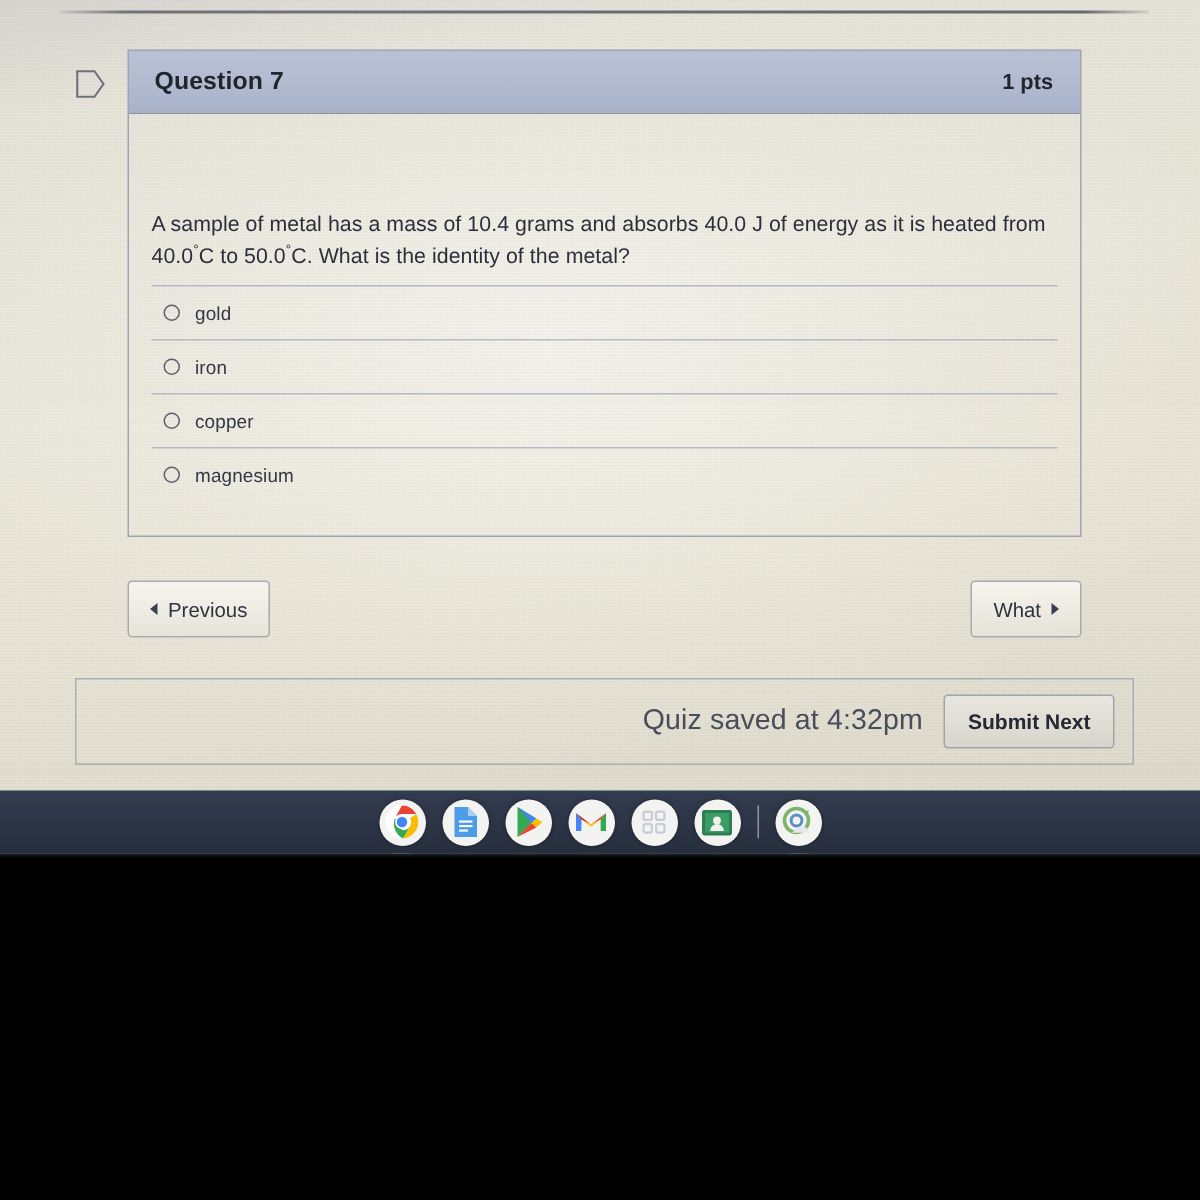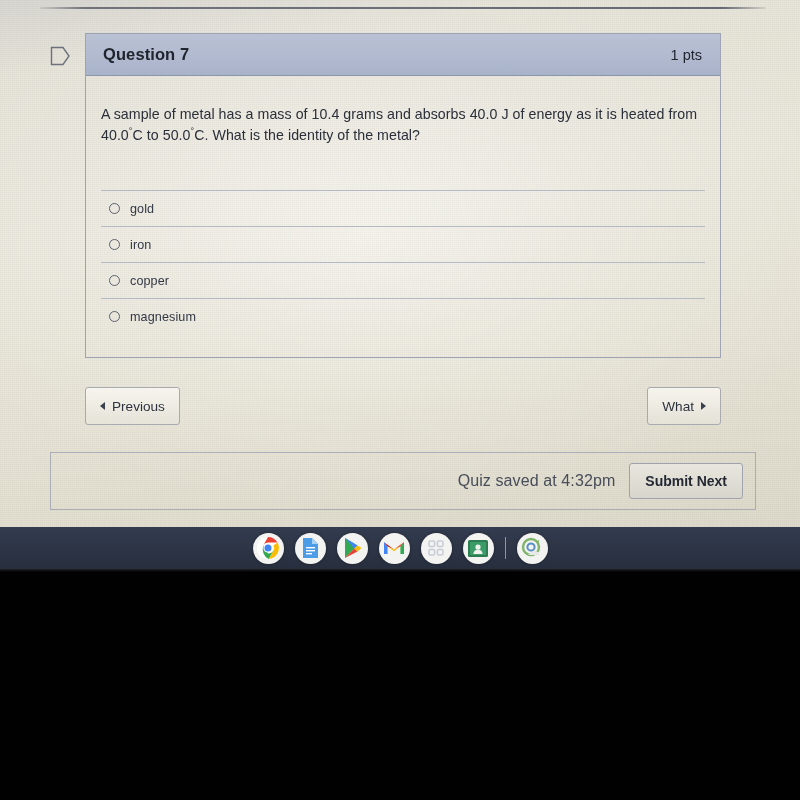--- a/index.html
+++ b/index.html
@@ -90,27 +90,28 @@
 
   .question-title {
     font-size: 16.5px;
     font-weight: bold;
     color: #20252f;
     letter-spacing: 0.1px;
   }
 
   .question-points {
     font-size: 14.5px;
-    font-weight: normal;
+    font-weight: bold;
     color: #20252f;
   }
 
   .question-body {
     position: relative;
     padding: 28px 22px 0 15px;
+    margin-top: 36px;
   }
 
   .question-text {
     font-size: 14.2px;
     line-height: 21px;
     color: #2a2f3a;
     max-width: 610px;
     letter-spacing: 0.05px;
   }
   .question-text sup {
@@ -196,21 +197,21 @@
     height: 58px;
     border: 1px solid #a9adb6;
     display: flex;
     align-items: center;
     justify-content: flex-end;
     padding-right: 12px;
     gap: 14px;
   }
 
   .saved-text {
-    font-size: 16px;
+    font-size: 19px;
     color: #474d5a;
     letter-spacing: 0.1px;
   }
 
   .submit-btn {
     border: 1px solid #9fa3ad;
     border-radius: 3px;
     background: linear-gradient(180deg, rgba(233,231,223,0.92), rgba(214,212,204,0.88));
     padding: 9px 15px;
     font-size: 14px;

